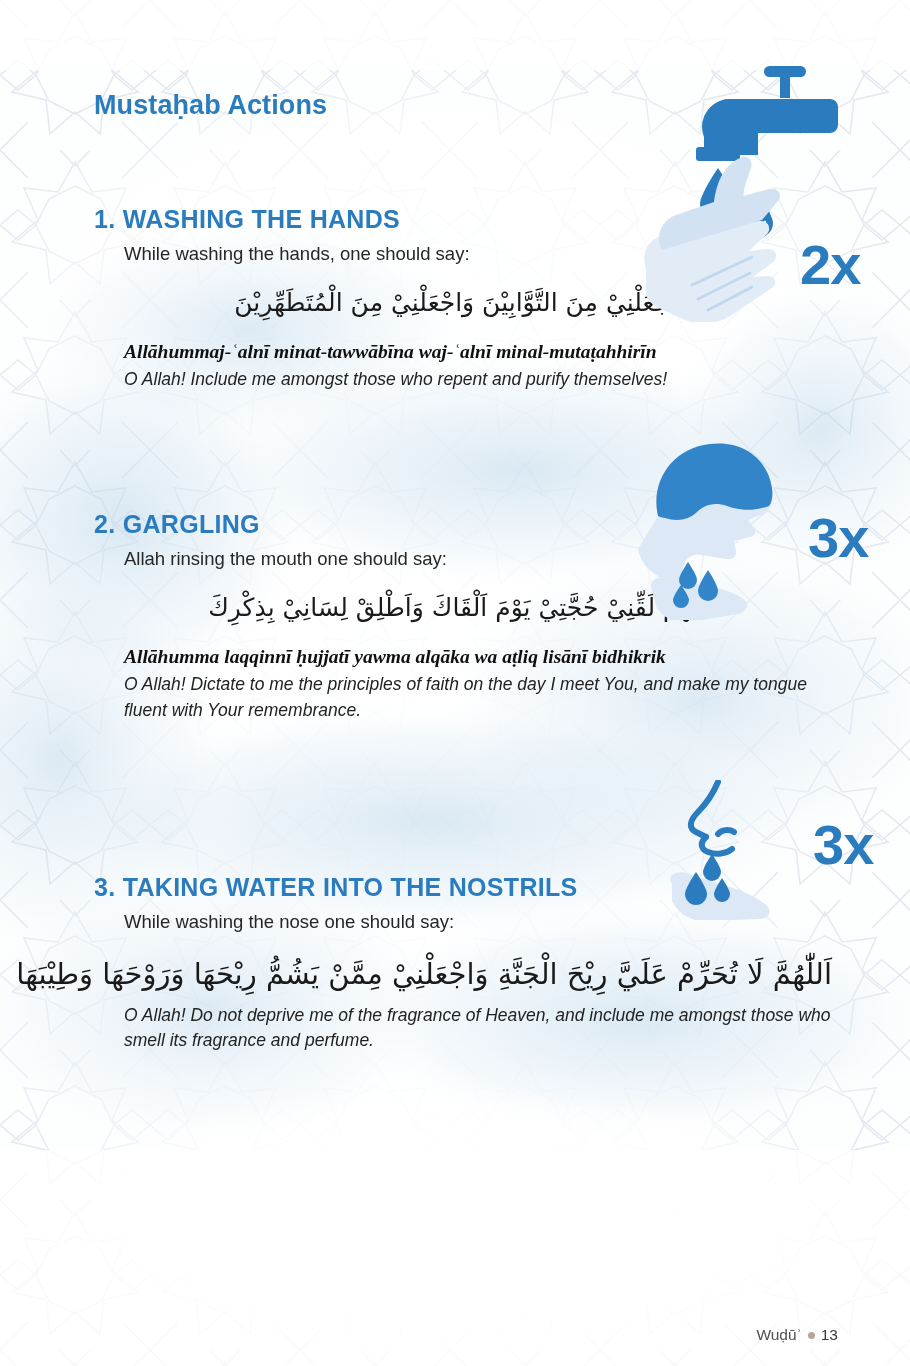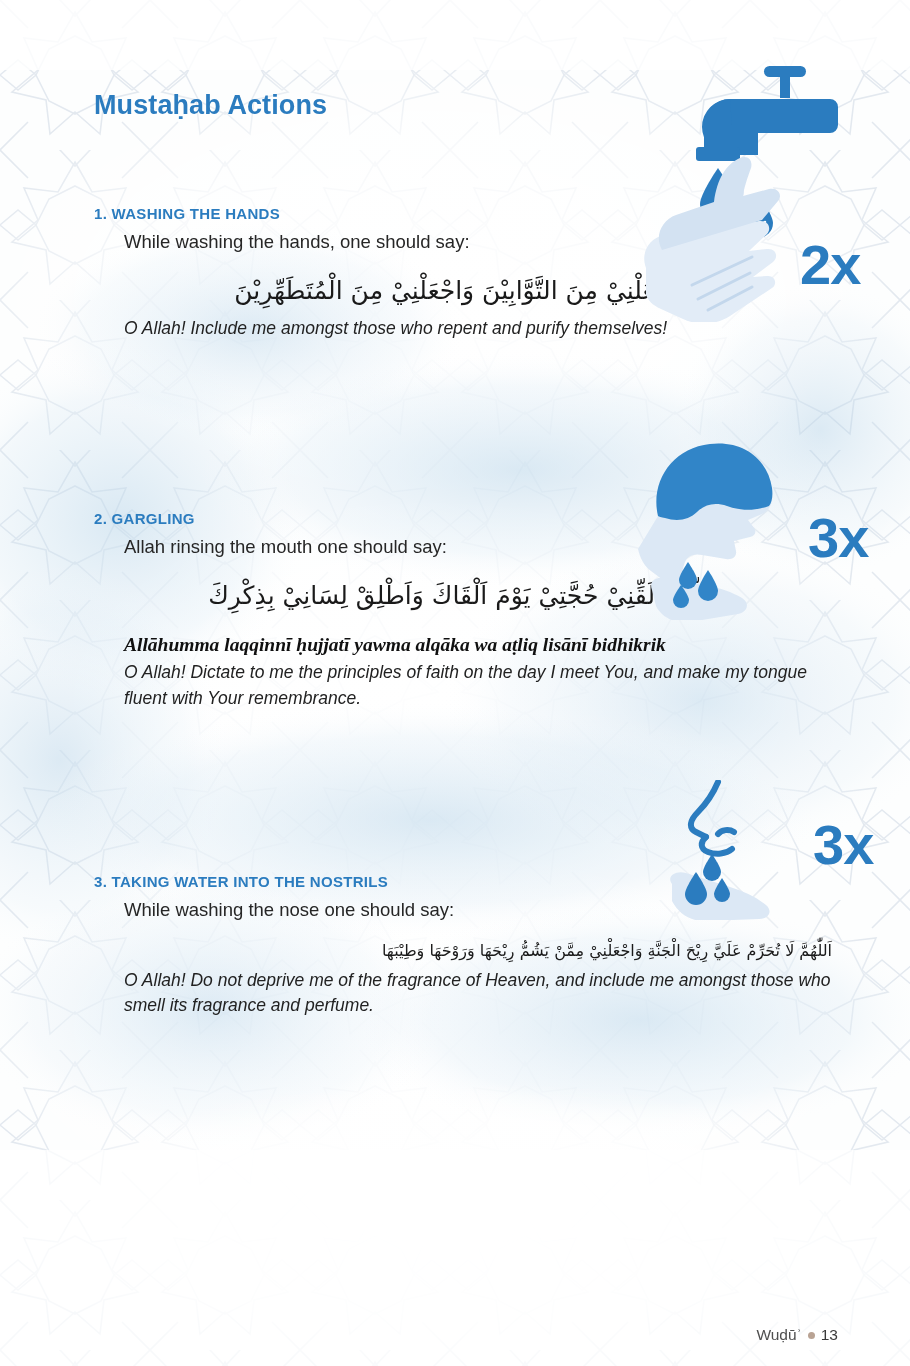--- a/index.html
+++ b/index.html
@@ -42,21 +42,21 @@
     color: #2b7cbf;
     letter-spacing: 0.1px;
   }
 
   .section { position: absolute; left: 94px; }
   .sec1 { top: 205px; }
   .sec2 { top: 510px; }
   .sec3 { top: 873px; }
 
   .sec-head {
-    font-size: 15px;
+    font-size: 25px;
     font-weight: bold;
     color: #2b7cbf;
     letter-spacing: 0.3px;
     white-space: nowrap;
   }
   .sec-head .num { color: #2b7cbf; }
 
   .sec-body { margin-left: 30px; }
 
   .intro {
@@ -207,20 +207,21 @@
     <div class="page-title">Mustaḥab Actions</div>
 
     <div class="section sec1">
       <div class="sec-head">
         <span class="num">1.</span>
         <span>WASHING THE HANDS</span>
       </div>
       <div class="sec-body">
         <div class="intro">While washing the hands, one should say:</div>
         <div class="arabic ar1">اَللّٰهُمَّ اجْعَلْنِيْ مِنَ التَّوَّابِيْنَ وَاجْعَلْنِيْ مِنَ الْمُتَطَهِّرِيْنَ</div>
+        <div class="translit">Allāhummaj-ʿalnī minat-tawwābīna waj-ʿalnī minal-mutaṭahhirīn</div>
         <div class="trans">O Allah! Include me amongst those who repent and purify themselves!</div>
       </div>
     </div>
 
     <div class="section sec2">
       <div class="sec-head">
         <span class="num">2.</span>
         <span>GARGLING</span>
       </div>
       <div class="sec-body">
@@ -231,21 +232,21 @@
       </div>
     </div>
 
     <div class="section sec3">
       <div class="sec-head">
         <span class="num">3.</span>
         <span>TAKING WATER INTO THE NOSTRILS</span>
       </div>
       <div class="sec-body">
         <div class="intro">While washing the nose one should say:</div>
-        <div class="arabic ar3" style="font-size:16px">اَللّٰهُمَّ لَا تُحَرِّمْ عَلَيَّ رِيْحَ الْجَنَّةِ وَاجْعَلْنِيْ مِمَّنْ يَشُمُّ رِيْحَهَا وَرَوْحَهَا وَطِيْبَهَا</div>
+        <div class="arabic ar3" style="font-size:29px">اَللّٰهُمَّ لَا تُحَرِّمْ عَلَيَّ رِيْحَ الْجَنَّةِ وَاجْعَلْنِيْ مِمَّنْ يَشُمُّ رِيْحَهَا وَرَوْحَهَا وَطِيْبَهَا</div>
         <div class="trans" style="max-width:720px">O Allah! Do not deprive me of the fragrance of Heaven, and include me amongst those who smell its fragrance and perfume.</div>
       </div>
     </div>
 
     <div class="icon-block ic1">
       <svg width="250" height="270" viewBox="0 0 250 270" xmlns="http://www.w3.org/2000/svg">
         <g>
           <rect x="130" y="14" width="42" height="11" rx="5.5" fill="#2b7cbf"></rect>
           <rect x="146" y="20" width="10" height="26" fill="#2b7cbf"></rect>
           <path d="M96 47 h100 a8 8 0 0 1 8 8 v18 a8 8 0 0 1 -8 8 h-74 v22 h-26 z" fill="#2b7cbf"></path>

